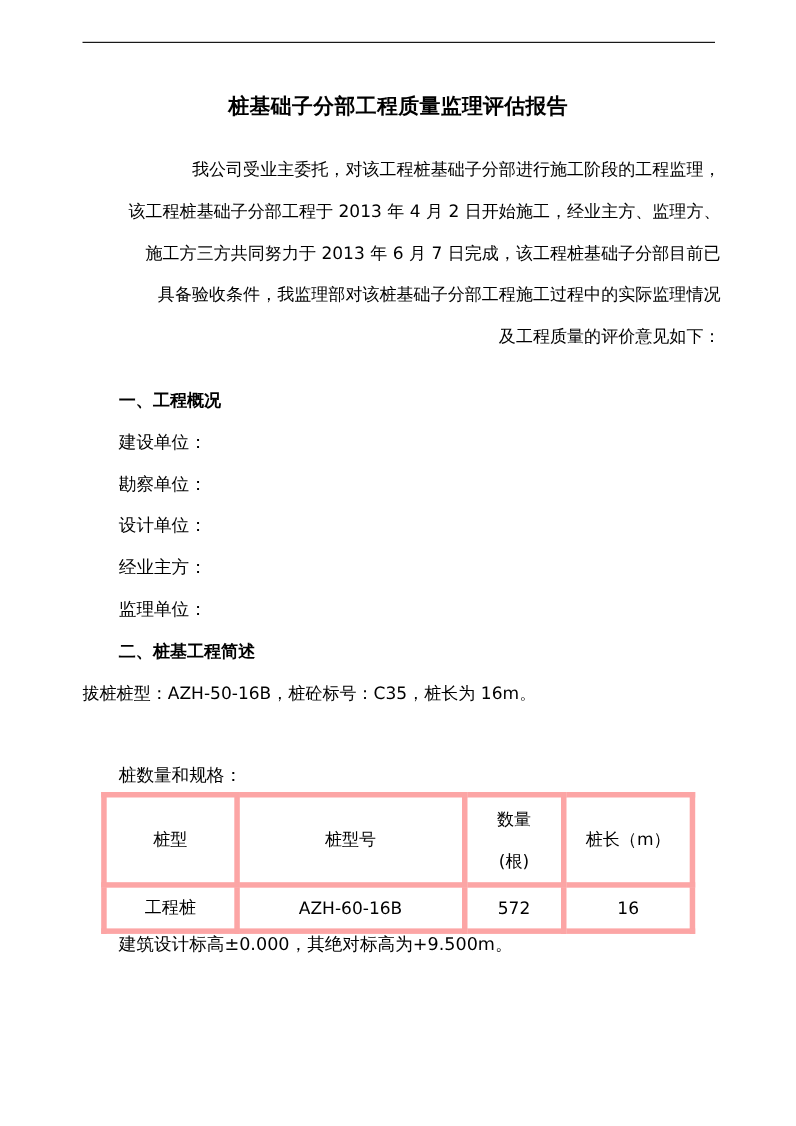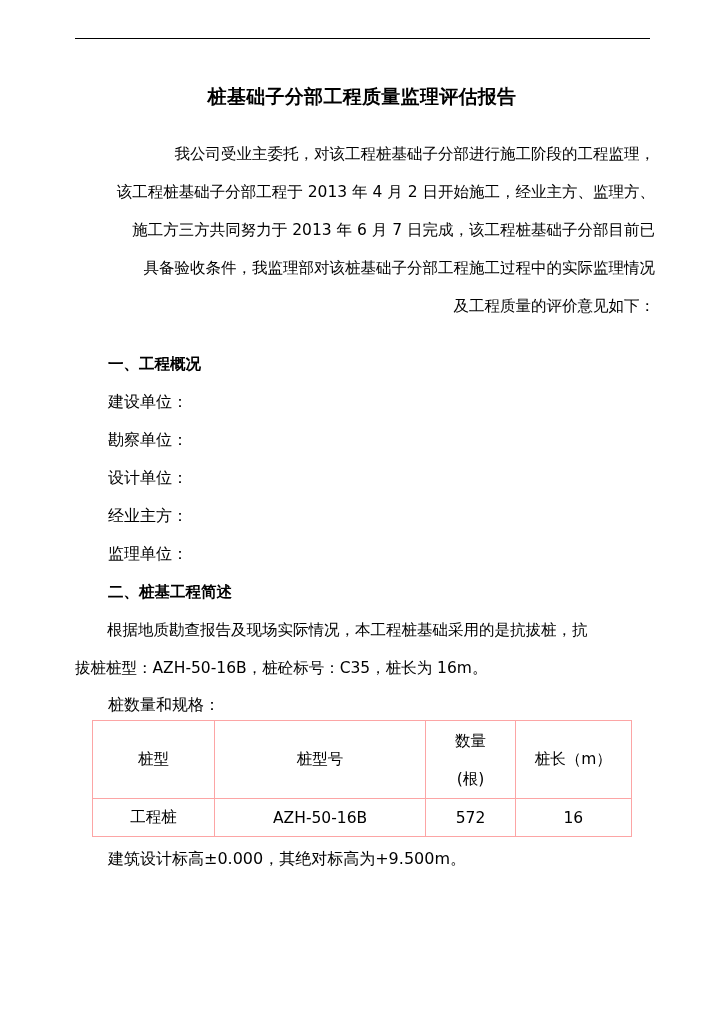--- a/index.html
+++ b/index.html
@@ -61,21 +61,21 @@
     }
     table.spec {
       position: absolute;
       left: 92px;
       top: 720px;
       width: 540px;
       border-collapse: collapse;
       font-size: 15.5px;
     }
     table.spec td, table.spec th {
-      border: 1px solid #fca5a5;
+      border: 5px solid #fca5a5;
       text-align: center;
       font-weight: normal;
       padding: 0;
     }
     table.spec th.h-head { height: 77px; }
     table.spec td.data-cell { height: 37px; }
     .col1 { width: 122px; }
     .col2 { width: 212px; }
     .col3 { width: 89px; }
     .col4 { width: 116px; }
@@ -100,39 +100,38 @@
 
 <div class="field-row" style="top:392px;">建设单位：</div>
 <div class="field-row" style="top:430px;">勘察单位：</div>
 <div class="field-row" style="top:468px;">设计单位：</div>
 <div class="field-row" style="top:506px;">经业主方：</div>
 <div class="field-row" style="top:544px;">监理单位：</div>
 
 <div class="section-heading" style="top:582px;">二、桩基工程简述</div>
 
 <div class="para" style="top:611px;">
-  <span class="line indent">根据地质勘查报告及现场实际情况，本工程桩基础采用的是抗拔桩，抗</span>
   <span class="line">拔桩桩型：AZH-50-16B，桩砼标号：C35，桩长为 16m。</span>
 </div>
 
 <div class="field-row" style="top:695px;">桩数量和规格：</div>
 
 <table class="spec">
   <tbody>
       <tr>
     <th class="h-head col1">桩型</th>
     <th class="h-head col2">桩型号</th>
     <th class="h-head col3 stack">
       <span>数量</span>
       <span>(根)</span>
     </th>
     <th class="h-head col4">桩长（m）</th>
   </tr>
   <tr>
     <td class="data-cell">工程桩</td>
-    <td class="data-cell">AZH-50-16B</td>
+    <td class="data-cell">AZH-60-16B</td>
     <td class="data-cell">572</td>
     <td class="data-cell">16</td>
   </tr>
 </tbody>
   </table>
 
 <div class="field-row" style="top:849px;">建筑设计标高±0.000，其绝对标高为+9.500m。</div>
 
 </body></html>

